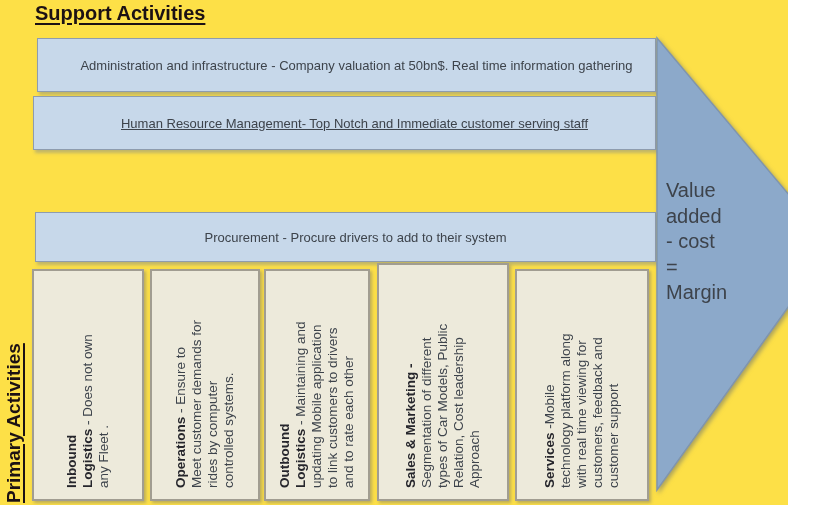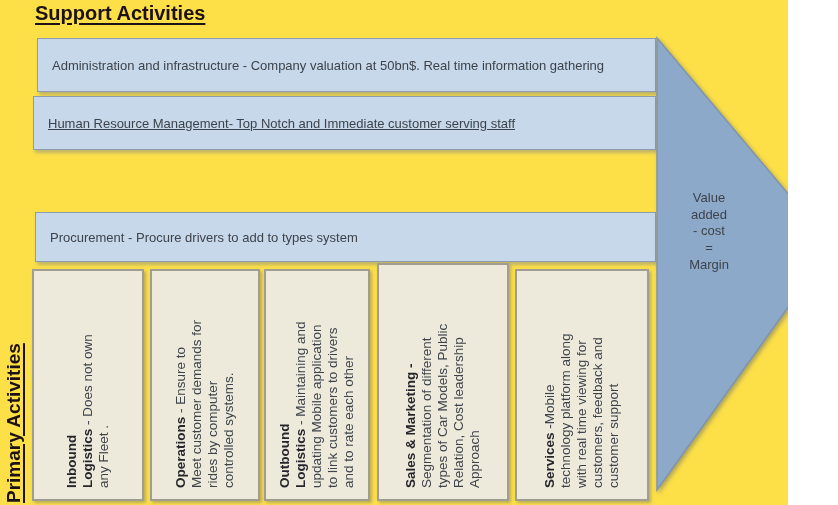--- a/index.html
+++ b/index.html
@@ -18,22 +18,22 @@
     transform:rotate(-90deg);
     font-size:19px; font-weight:bold; color:var(--heading-text);
     text-decoration:underline; text-decoration-thickness:2px; text-underline-offset:3px;
   }
   .bar {
     position:absolute; box-sizing:border-box;
     background:var(--bar-fill);
     border:1px solid var(--bar-border);
     box-shadow:2px 3px 3px rgba(120,130,145,0.45);
     display:flex; align-items:center;
-    padding-left:14px; padding-right:10px;
-    font-size:13px; color:var(--body-text);
+    padding-left:30px; padding-right:10px;
+    font-size:13px; color:var(--body-text);justify-content:center;
   }
   .bar1 { left:37px; top:38px;  width:619px; height:54px; }
   .bar2 { left:33px; top:96px;  width:623px; height:54px;text-decoration:underline; }
   .bar3 { left:35px; top:154px; width:621px; height:53px; }
   .bar4 { left:35px; top:212px; width:621px; height:50px; }
   .misspelled {
     text-decoration:underline wavy var(--spellcheck);
     text-decoration-thickness:1px; text-underline-offset:3px;
   }
   .pbox {
@@ -60,24 +60,23 @@
     font-size:13.5px; line-height:1.18; color:var(--body-text);
     white-space:pre-line; padding-left:6px;
   }
   .ptext b { color:#26262c; }
   .arrow-svg { position:absolute; left:648px; top:30px; width:190px; height:470px; overflow:visible; }
   .arrow-svg polygon {
     fill:var(--arrow-fill); stroke:var(--arrow-stroke); stroke-width:1.5;
     filter:drop-shadow(2px 2px 2px rgba(90,100,115,0.5));
   }
   .arrow-label {
-    position:absolute; left:666px; top:190px; width:86px;
-    font-size:13px; line-height:1.28; color:#3d434b;
+    position:absolute; left:666px; top:178px; width:86px;
+    font-size:20px; line-height:1.28; color:#3d434b;
     white-space:pre-line;
-    text-align:center;
   }
 </style>
 </head>
 <body>
 
 <div class="stage">
 
   <h1 class="support-heading">Support Activities</h1>
 
   <div class="primary-heading">Primary Activities</div>
@@ -85,21 +84,21 @@
   <div class="bar bar1">
     <span>Administration and infrastructure - Company valuation at 50bn$. Real time information gathering</span>
   </div>
 
   <div class="bar bar2">
     <span>Human Resource Management- Top Notch and Immediate customer serving staff</span>
   </div>
 
 
   <div class="bar bar4">
-    <span>Procurement - Procure drivers to add to types system</span>
+    <span>Procurement - Procure drivers to add to their system</span>
   </div>
 
   <div class="pbox pbox1">
     <div class="rot">
       <div class="ptext"><b>Inbound
 Logistics</b><span> - Does not own
 any Fleet .</span></div>
     </div>
   </div>
 

